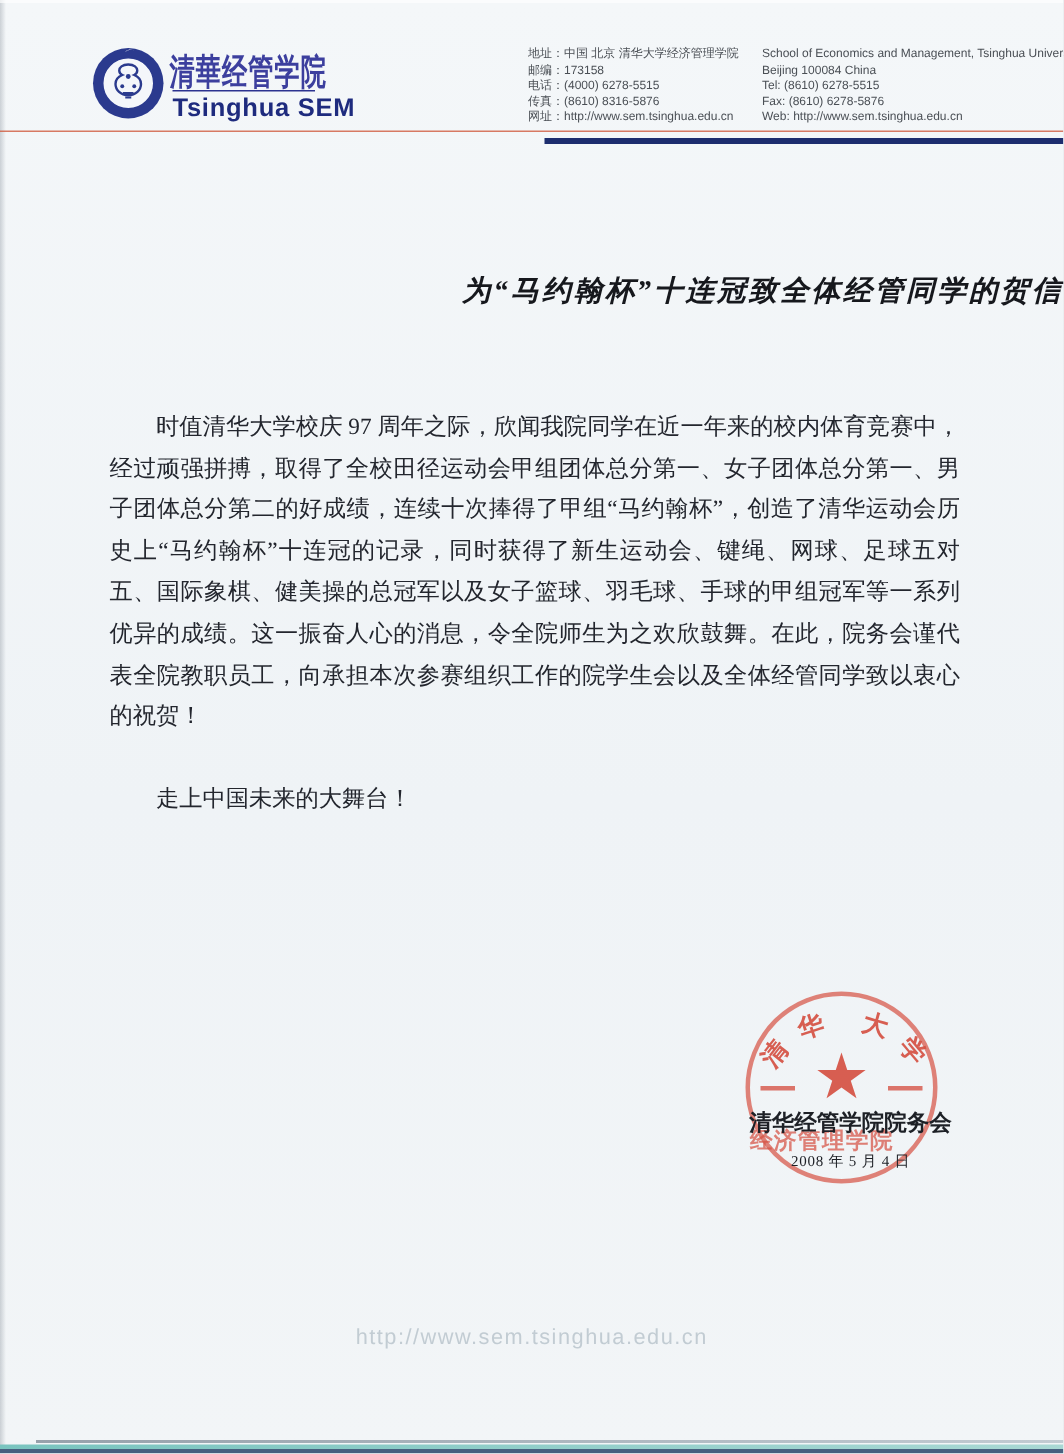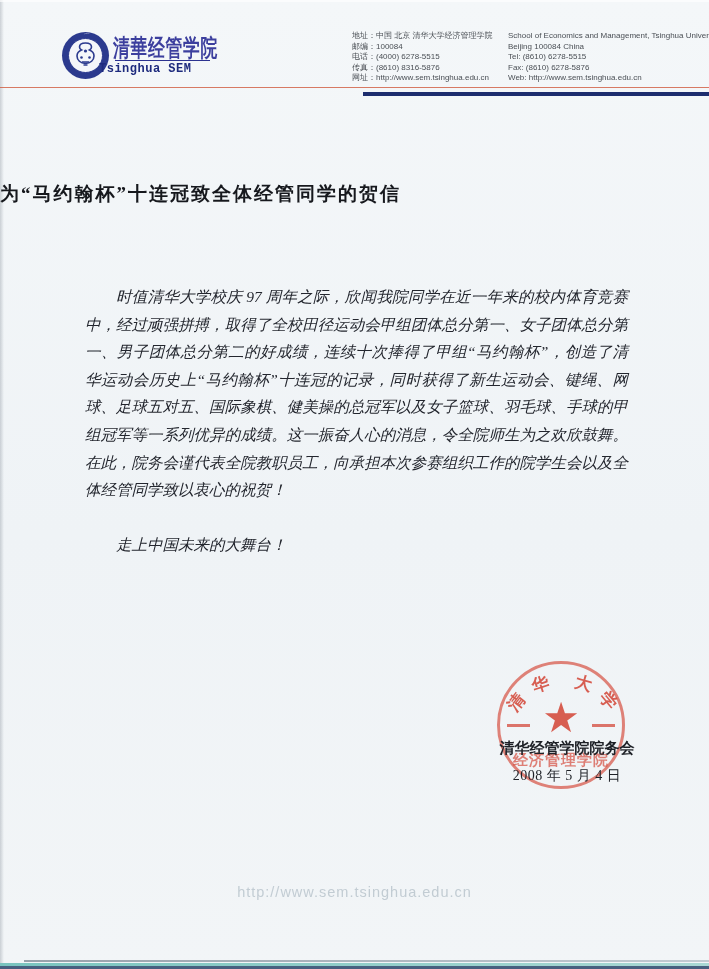--- a/index.html
+++ b/index.html
@@ -9,55 +9,55 @@
   .edge-left{position:absolute;left:0;top:0;bottom:0;width:4px;
         background:linear-gradient(90deg,rgba(110,120,132,.30),rgba(110,120,132,0));}
   .edge-top{position:absolute;left:0;top:0;right:0;height:2px;background:rgba(255,255,255,.65);}
 
   
   .logo{position:absolute;left:61px;top:31px;width:49px;height:49px;}
   .brand-cn{position:absolute;left:113px;top:32px;font-size:24px;font-weight:bold;
         color:#3c3f9e;letter-spacing:1px;white-space:nowrap;
         transform:scaleX(.70);transform-origin:left top;}
   .brand-underline{position:absolute;left:115px;top:60px;width:95px;height:1px;background:#2c3390;}
-  .brand-en{position:absolute;left:99px;top:62px;font-size:12px;font-weight:bold;
-        color:#1e2b7e;letter-spacing:.5px;font-family:Liberation Mono, monospace;}
+  .brand-en{position:absolute;left:115px;top:62px;font-size:17px;font-weight:bold;
+        color:#1e2b7e;letter-spacing:.5px;font-family:Liberation Sans, sans-serif;}
   .addr{font-size:8px;line-height:10.6px;color:#4a4f55;
         font-family:"Liberation Sans","DejaVu Sans",sans-serif;white-space:nowrap;}
   .addr-cn{position:absolute;left:352px;top:31px;}
   .addr-en{position:absolute;left:508px;top:31px;}
   .rule-red{position:absolute;left:0;top:87px;width:709px;height:1px;background:#cf5a3d;opacity:.8;}
   .rule-navy{position:absolute;left:363px;right:0;top:92px;height:4px;background:var(--navy,#1d2d6e);}
 
   
-  .title{position:absolute;left:0;top:181px;width:100%;text-align:left;
-        font-size:19px;font-weight:bold;color:#16181d;letter-spacing:2px;}
+  .title{position:absolute;left:0;top:181px;width:100%;text-align:right;
+        font-size:19px;font-weight:bold;color:#16181d;letter-spacing:2px;font-style:italic;}
   .body-text{position:absolute;left:73px;top:271px;width:567px;
         font-size:15.5px;line-height:27.6px;color:#23262e;text-align:justify;}
-  .body-text p{margin:12px;text-indent:2em;font-style:italic;}
+  .body-text p{margin:0;text-indent:2em;}
   .body-text p.closing{margin-top:27px;}
   .sig-name{position:absolute;left:492px;top:739px;width:150px;text-align:center;
         font-size:15px;font-weight:600;color:#1d2026;z-index:3;}
   .sig-date{position:absolute;left:492px;top:767px;width:150px;text-align:center;
-        font-size:14px;color:#1d2026;z-index:3;letter-spacing:.5px;}
+        font-size:10px;color:#1d2026;z-index:3;letter-spacing:.5px;}
 
   
   .seal{position:absolute;left:497px;top:661px;width:128px;height:128px;box-sizing:border-box;
         border:3px solid rgba(213,80,66,.70);border-radius:50%;z-index:2;}
   .seal-char{position:absolute;font-size:17px;font-weight:bold;color:rgba(213,80,66,.92);}
   .seal-char.c0{left:8px;top:27px;transform:rotate(-52deg);}
   .seal-char.c1{left:32px;top:9px;transform:rotate(-18deg);}
   .seal-char.c2{left:75px;top:8px;transform:rotate(16deg);}
   .seal-char.c3{left:100px;top:25px;transform:rotate(50deg);}
   .seal-star{position:absolute;left:0;right:0;top:33px;text-align:center;
         font-size:42px;line-height:1;color:rgba(213,80,66,.92);
         font-family:"DejaVu Sans",sans-serif;}
   .seal-dash{position:absolute;top:60px;width:23px;height:3px;background:rgba(213,80,66,.78);}
   .seal-dash.l{left:7px;} .seal-dash.r{right:7px;}
-  .seal-bottom{position:absolute;left:0;right:0;top:87px;text-align:center;
+  .seal-bottom{position:absolute;left:0;right:0;top:87px;text-align:left;
         font-size:15px;font-weight:bold;letter-spacing:1px;color:rgba(213,80,66,.72);}
 
   
   .watermark{position:absolute;left:0;top:884px;width:100%;text-align:center;
         font-size:14.5px;letter-spacing:1px;color:#c2ccd3;
         font-family:"Liberation Sans","DejaVu Sans",sans-serif;}
   .bottom-gray{position:absolute;left:24px;right:0;top:960px;height:2px;
         background:linear-gradient(90deg,#97a1ab,#c2cbd2);}
   .bottom-teal{position:absolute;left:0;right:0;top:963px;height:3px;
         background:linear-gradient(90deg,var(--teal,#79c4bf),#a9d8d4);}
@@ -81,21 +81,21 @@
       <circle cx="20.5" cy="26.5" r="1.3" fill="#2b3a8e"></circle>
       <circle cx="28.5" cy="26.5" r="1.3" fill="#2b3a8e"></circle>
       <path d="M21 31h7M22.5 34h4" stroke="#2b3a8e" stroke-width="1.4" fill="none"></path>
     </svg>
     <div class="brand-cn">清華经管学院</div>
     <div class="brand-underline"></div>
     <div class="brand-en">Tsinghua SEM</div>
 
     <div class="addr addr-cn">
       <div><span>地址：</span><span>中国 北京 清华大学经济管理学院</span></div>
-      <div><span>邮编：</span><span>100084</span></div>
+      <div><span>邮编：</span><span>173158</span></div>
       <div><span>电话：</span><span>(4000) 6278-5515</span></div>
       <div><span>传真：</span><span>(8610) 8316-5876</span></div>
       <div><span>网址：</span><span>http://www.sem.tsinghua.edu.cn</span></div>
     </div>
     <div class="addr addr-en">
       <div>School of Economics and Management, Tsinghua University</div>
       <div>Beijing 100084 China</div>
       <div>Tel: (8610) 6278-5515</div>
       <div>Fax: (8610) 6278-5876</div>
       <div>Web: http://www.sem.tsinghua.edu.cn</div>

